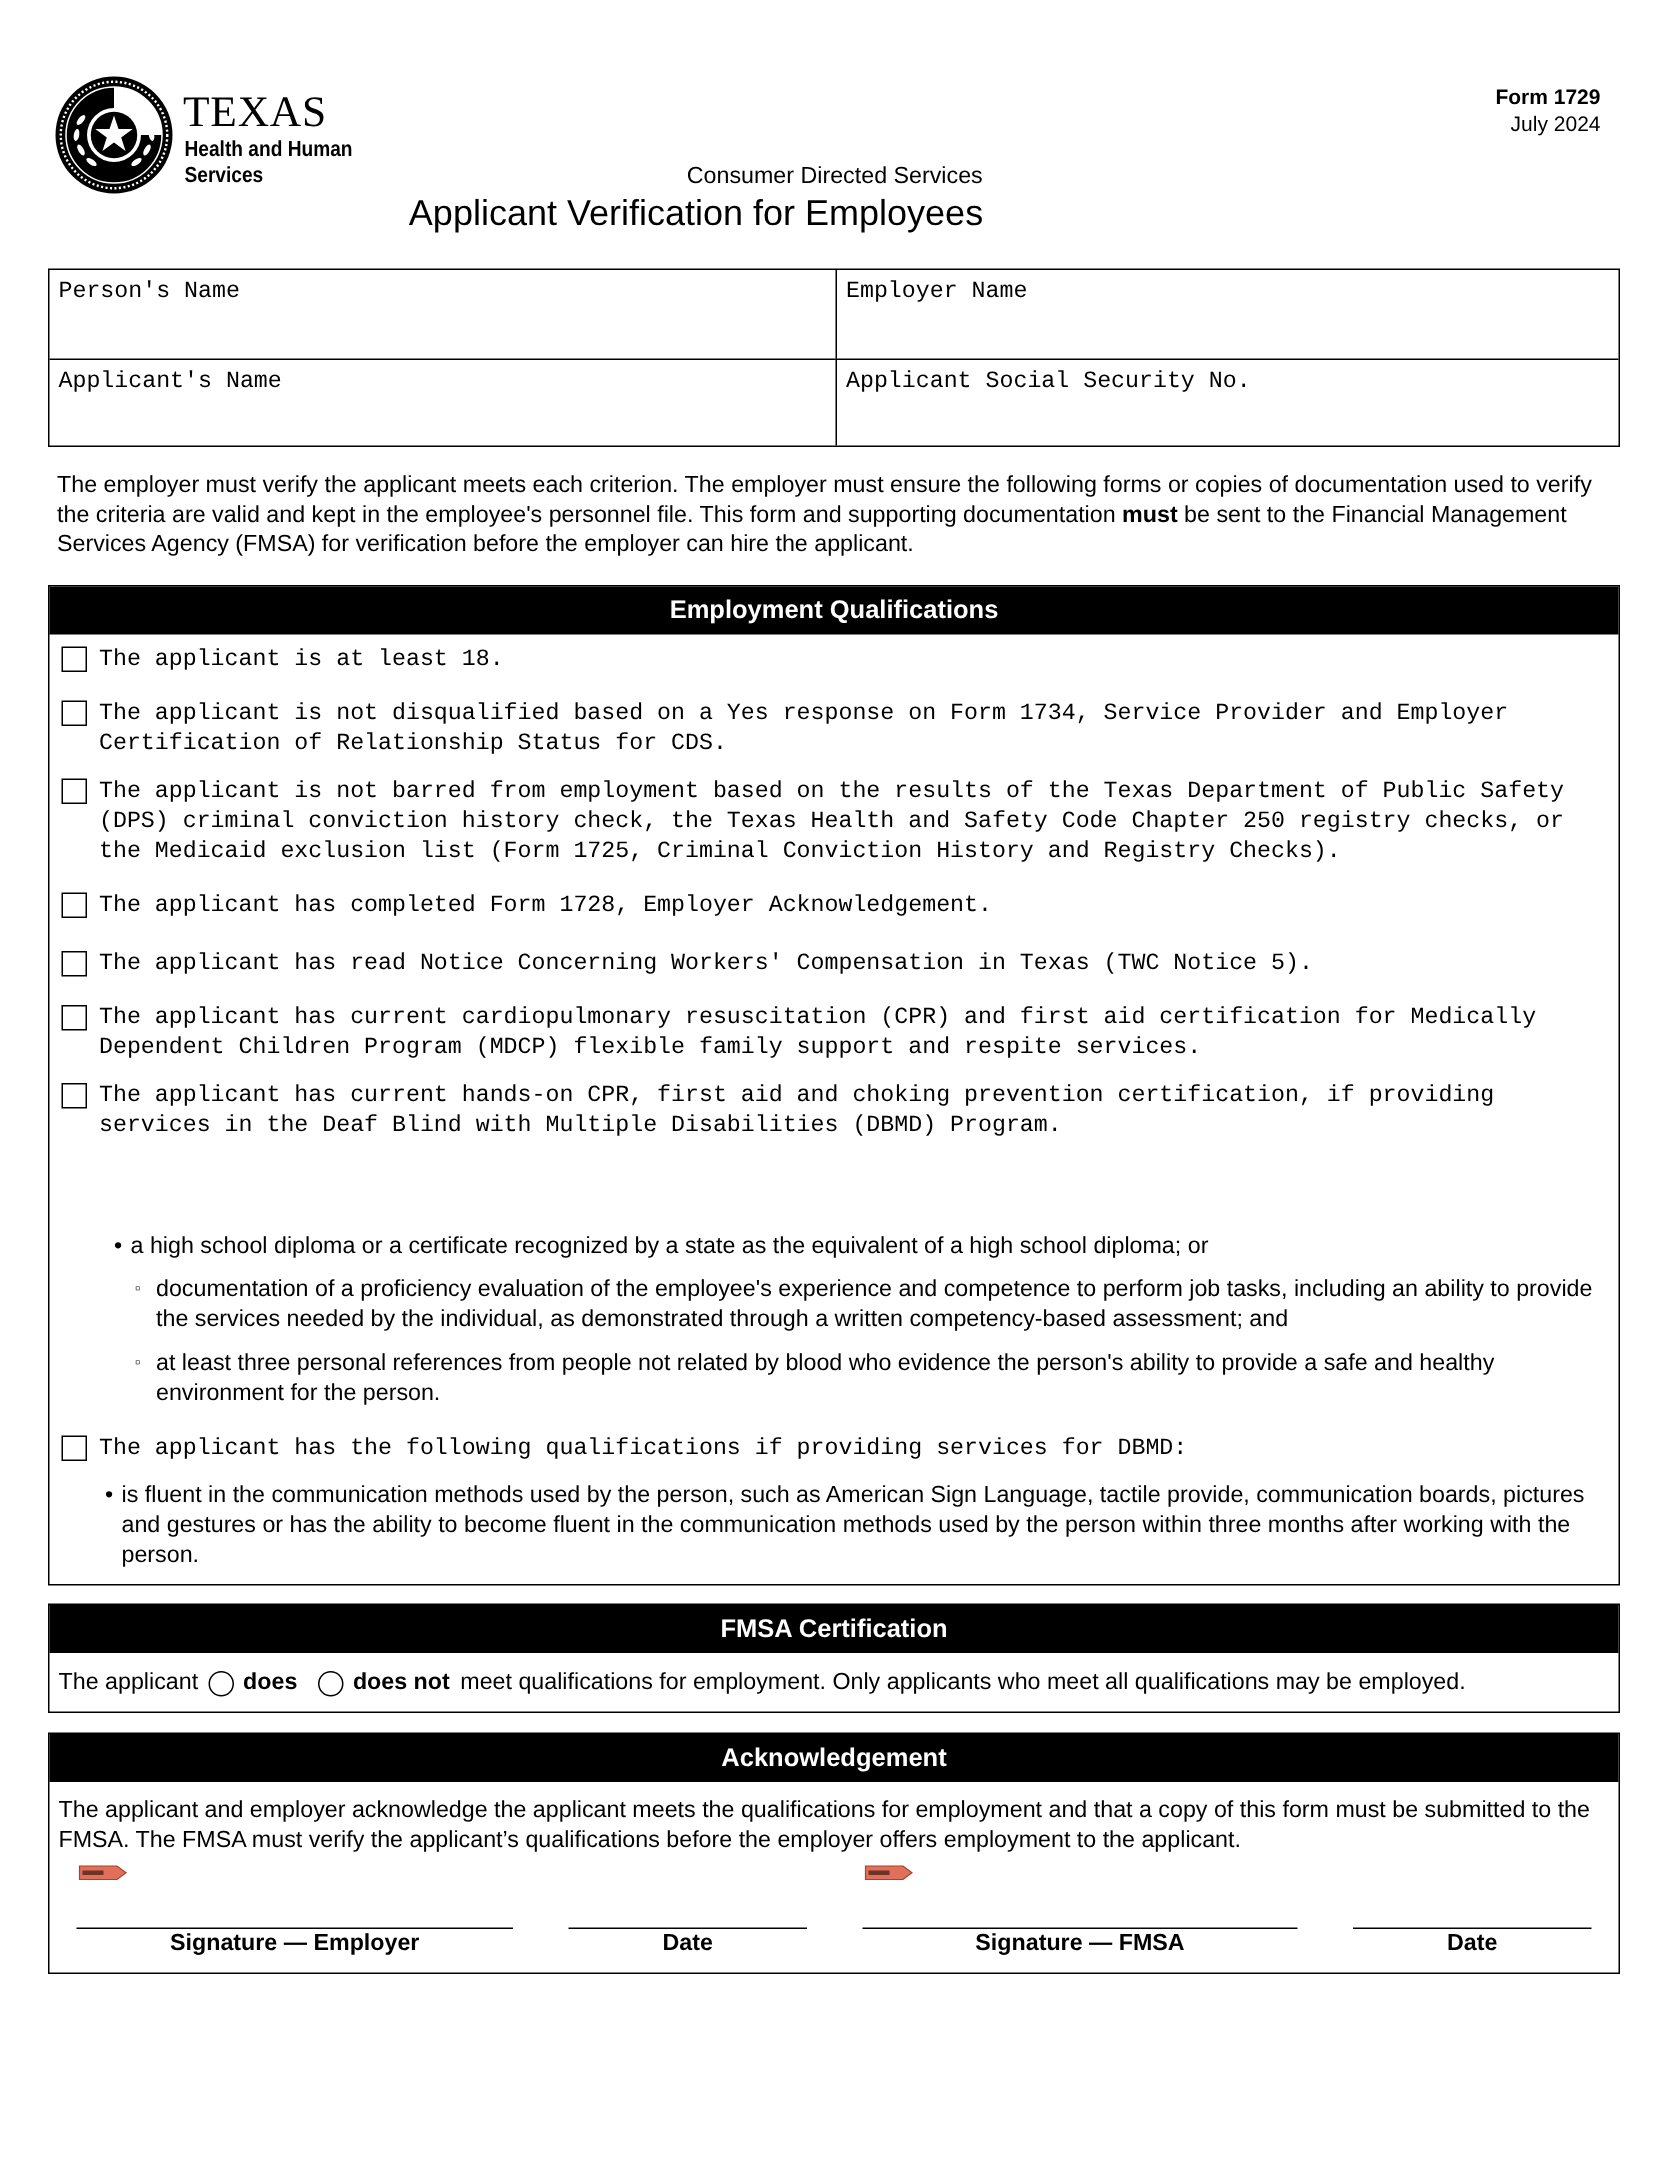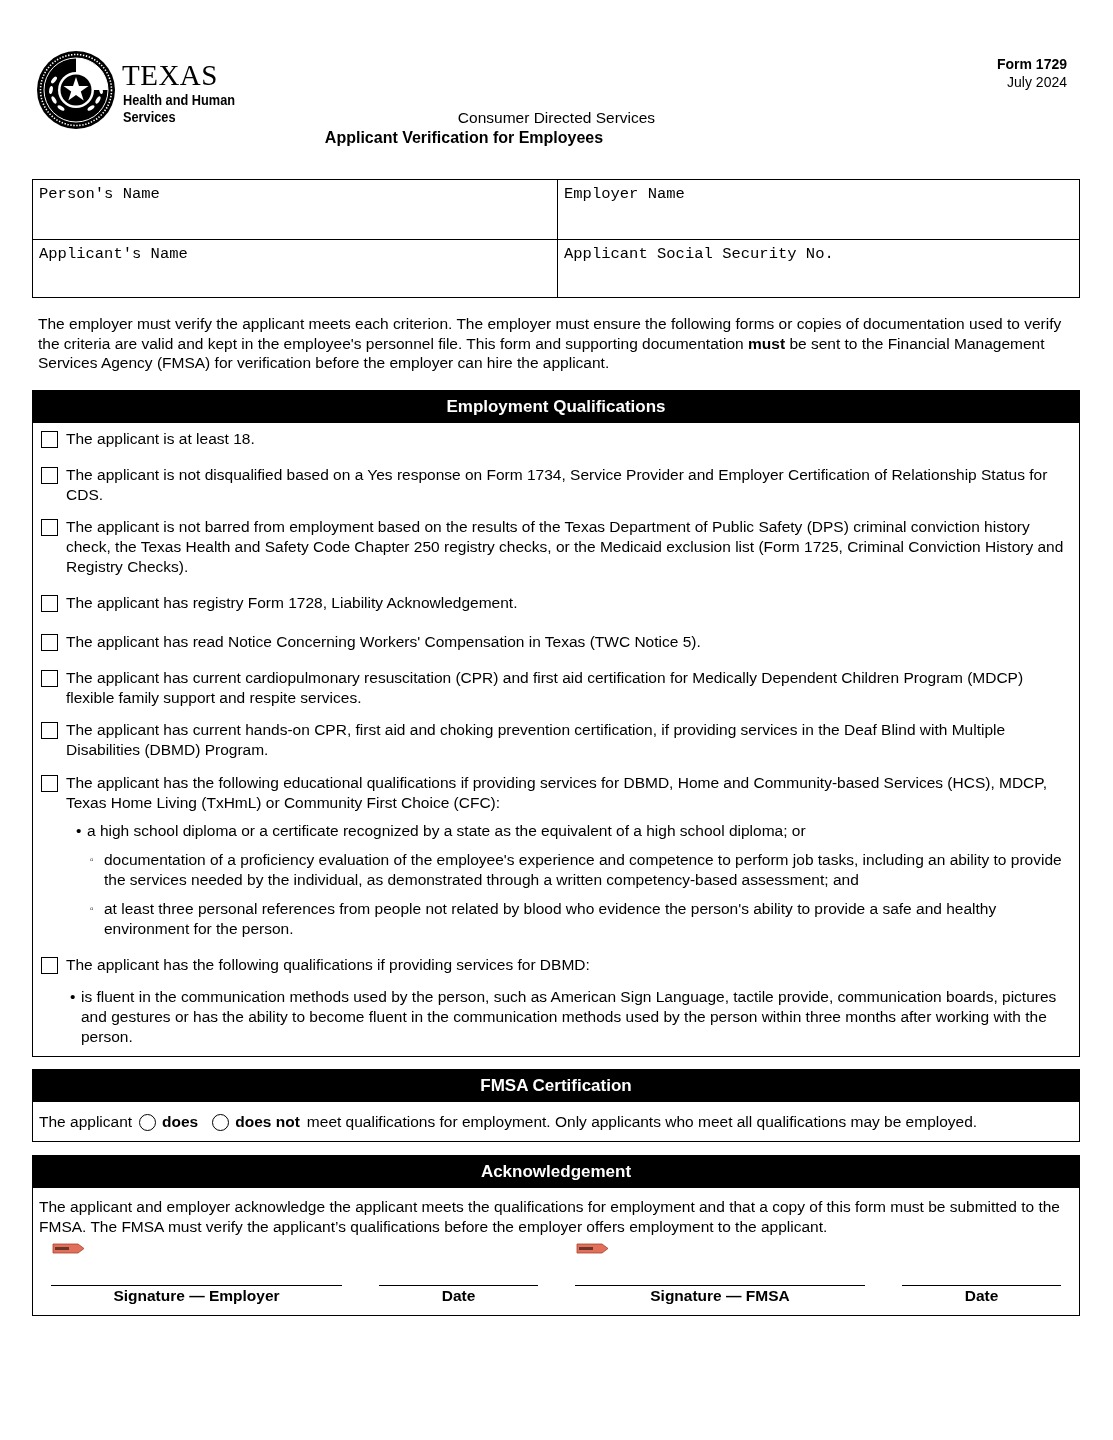--- a/index.html
+++ b/index.html
@@ -11,40 +11,40 @@
   .logo { left: 36px; top: 50px; width: 220px; height: 82px; }
   .seal { position: absolute; left: 0; top: 0; width: 80px; height: 80px; }
   .logo-texas { position: absolute; left: 86px; top: 10px; font-family: "Liberation Serif", serif; font-size: 29px; letter-spacing: 0.5px; line-height: 30px; }
   .logo-line2 { position: absolute; left: 87px; top: 42px; font-size: 14.5px; font-weight: bold; line-height: 17px; transform: scaleX(0.88); transform-origin: left; white-space: nowrap; }
   .logo-line3 { position: absolute; left: 87px; top: 59px; font-size: 14.5px; font-weight: bold; line-height: 17px; transform: scaleX(0.88); transform-origin: left; }
 
   .form-no { right: 46px; top: 55px; text-align: right; font-size: 14px; line-height: 18px; }
   .form-no .num { font-weight: bold; text-align: right; }
 
   .subtitle { left: 0; width: 1113px; top: 109px; text-align: center; font-size: 15.5px; }
-  .title { left: 0; width: 928px; top: 129px; text-align: center; font-size: 16px; font-weight: bold; }
+  .title { left: 0; width: 928px; top: 129px; text-align: center; font-size: 24px; font-weight: normal; }
 
   
   .info-grid { left: 32px; top: 179px; width: 1048px; height: 119px; border: 1px solid #000; display: grid; grid-template-columns: 524px 1fr; grid-template-rows: 59px 1fr; }
   .info-cell { padding: 5px 6px; font-size: 15.5px; font-family: Liberation Mono, monospace; }
   .info-cell.r { border-left: 1px solid #000; }
   .info-cell.b { border-top: 1px solid #000; }
 
   .intro { left: 38px; top: 314px; width: 1036px; font-size: 15.5px; line-height: 19.7px; }
 
   
   .section { left: 32px; width: 1048px; border: 1px solid #000; }
   .sec-head { background: #000; color: #fff; text-align: center; font-weight: bold; font-size: 17px; height: 32px; line-height: 32px; }
   .qual { top: 390px; height: 667px; }
   .fmsa { top: 1069px; height: 73px; }
   .ack { top: 1155px; height: 161px; }
 
   .item { position: absolute; left: 8px; width: 1030px; display: flex; line-height: 20px; }
   .cb { flex: 0 0 auto; width: 17px; height: 17px; border: 1px solid #000; margin-top: 2px; margin-right: 8px; background: #fff; }
-  .item-text { flex: 1; }
+  .item-text { flex: 1; font-family: Liberation Mono, monospace; }
   .sub { position: absolute; display: flex; line-height: 20px; }
   .bullet { flex: 0 0 auto; width: 11px; }
   .sbullet { flex: 0 0 auto; width: 14px; font-size: 10px; line-height: 20px; }
 
   .fmsa-line { position: absolute; left: 6px; top: 43px; font-size: 15.5px; white-space: nowrap; display: flex; align-items: center; }
   .radio { display: inline-block; width: 17px; height: 17px; border: 1px solid #000; border-radius: 50%; margin: 0 6px 0 7px; }
   .bold { font-weight: bold; }
 
   .ack-text { position: absolute; left: 6px; top: 41px; width: 1036px; line-height: 19.5px; font-size: 15.5px; }
   .sig-tag { position: absolute; top: 87px; width: 33px; height: 11px; }
@@ -114,37 +114,33 @@
   <div class="item" style="top:74px">
     <span class="cb"></span>
     <span class="item-text">The applicant is not disqualified based on a Yes response on Form 1734, Service Provider and Employer Certification of Relationship Status for CDS.</span>
   </div>
   <div class="item" style="top:126px">
     <span class="cb"></span>
     <span class="item-text">The applicant is not barred from employment based on the results of the Texas Department of Public Safety (DPS) criminal conviction history check, the Texas Health and Safety Code Chapter 250 registry checks, or the Medicaid exclusion list (Form 1725, Criminal Conviction History and Registry Checks).</span>
   </div>
   <div class="item" style="top:202px">
     <span class="cb"></span>
-    <span class="item-text">The applicant has registry Form 1728, Liability Acknowledgement.</span>
+    <span class="item-text">The applicant has completed Form 1728, Employer Acknowledgement.</span>
   </div>
   <div class="item" style="top:241px">
     <span class="cb"></span>
     <span class="item-text">The applicant has read Notice Concerning Workers' Compensation in Texas (TWC Notice 5).</span>
   </div>
   <div class="item" style="top:329px">
     <span class="cb"></span>
     <span class="item-text">The applicant has current hands-on CPR, first aid and choking prevention certification, if providing services in the Deaf Blind with Multiple Disabilities (DBMD) Program.</span>
   </div>
   <div class="item" style="top:277px">
     <span class="cb"></span>
     <span class="item-text">The applicant has current cardiopulmonary resuscitation (CPR) and first aid certification for Medically Dependent Children Program (MDCP) flexible family support and respite services.</span>
-  </div>
-  <div class="item" style="top:382px">
-    <span class="cb"></span>
-    <span class="item-text">The applicant has the following educational qualifications if providing services for DBMD, Home and Community-based Services (HCS), MDCP, Texas Home Living (TxHmL) or Community First Choice (CFC):</span>
   </div>
 
   <div class="sub" style="left:43px; top:430px; width:1000px;">
     <span class="bullet">•</span>
     <span>a high school diploma or a certificate recognized by a state as the equivalent of a high school diploma; or</span>
   </div>
   <div class="sub" style="left:57px; top:459px; width:980px;">
     <span class="sbullet">▫</span>
     <span>documentation of a proficiency evaluation of the employee's experience and competence to perform job tasks, including an ability to provide the services needed by the individual, as demonstrated through a written competency-based assessment; and</span>
   </div>

